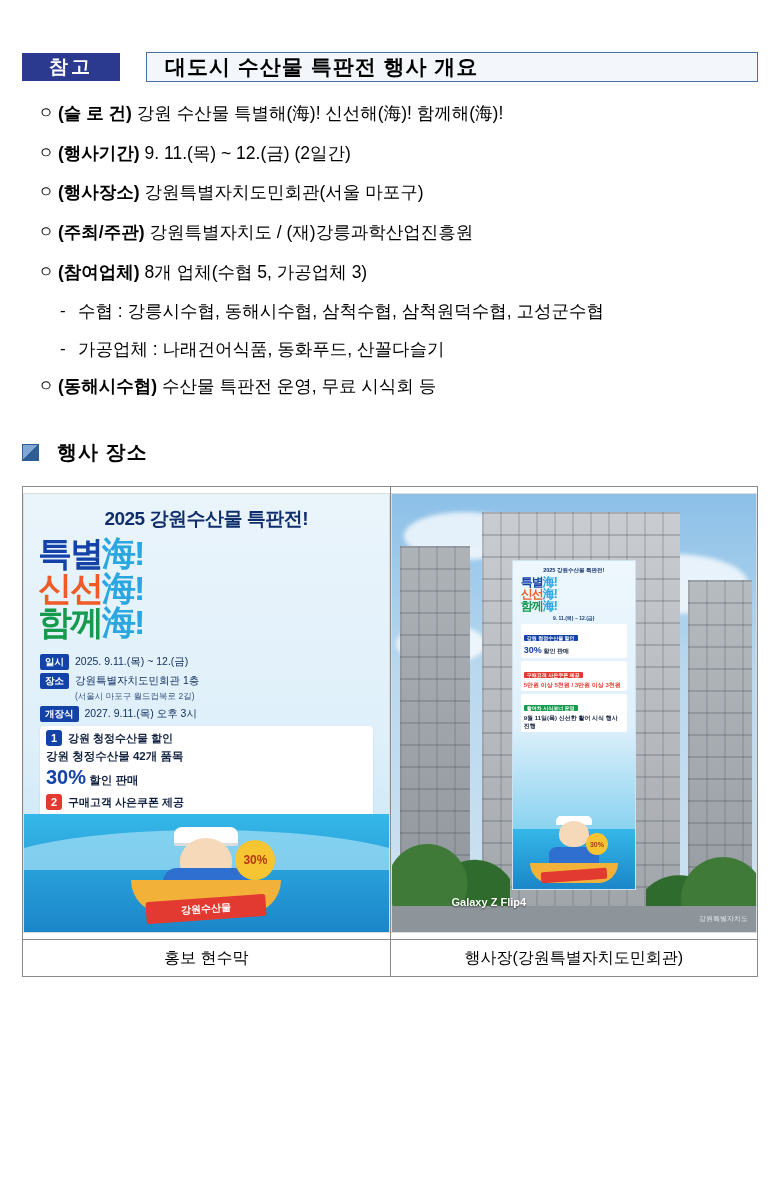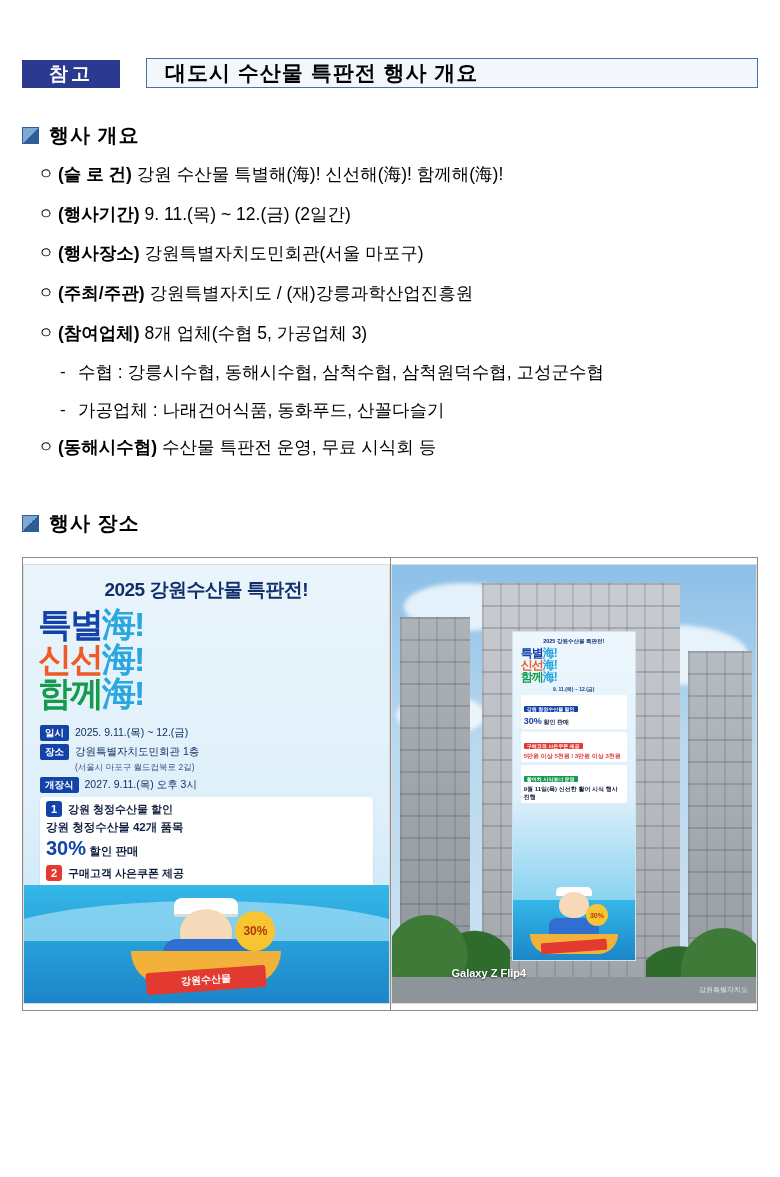--- a/index.html
+++ b/index.html
@@ -19,21 +19,21 @@
     width: 780px;
     height: 1177px;
     padding: 0;
     box-sizing: border-box;
     position: relative;
   }
 
   
   .header-row {
     display: flex;
-    align-items: flex-end;
+    align-items: center;
     margin: 46px 22px 0 22px;
     height: 42px;
   }
   .ref-badge {
     width: 98px;
     background: #2b3a8f;
     color: #ffffff;
     font-size: 19px;
     font-weight: bold;
     display: flex;
@@ -545,24 +545,20 @@
 
 <div class="page">
 
   <div class="header-row">
     <div class="ref-badge">참고</div>
     <div class="header-title-box">
       <span class="title-text">대도시 수산물 특판전 행사 개요</span>
     </div>
   </div>
 
-  <div class="section-heading">
-    <span class="sq-icon"></span>
-    <span class="sh-text">행사 개요</span>
-  </div>
 
   <ul class="bullets">
     <li class="lvl1">
       <span class="marker">ㅇ</span>
       <span class="btext"><span class="b">(슬 로 건)</span> <span>강원 수산물 특별해(海)! 신선해(海)! 함께해(海)!</span></span>
     </li>
     <li class="lvl1">
       <span class="marker">ㅇ</span>
       <span class="btext"><span class="b">(행사기간)</span> <span>9. 11.(목) ~ 12.(금) (2일간)</span></span>
     </li>
@@ -585,21 +581,21 @@
     <li class="lvl2">
       <span class="marker dash">-</span>
       <span class="btext">가공업체 : 나래건어식품, 동화푸드, 산꼴다슬기</span>
     </li>
     <li class="lvl1">
       <span class="marker">ㅇ</span>
       <span class="btext"><span class="b">(동해시수협)</span> <span>수산물 특판전 운영, 무료 시식회 등</span></span>
     </li>
   </ul>
 
-  <div class="section-heading" style="margin-top:50px;">
+  <div class="section-heading" style="margin-top:40px;gap:8px;">
     <span class="sq-icon"></span>
     <span class="sh-text">행사 장소</span>
   </div>
 
   <table class="img-table">
     <tbody>
         <tr>
       <td class="img-cell">
         <div class="poster-frame">
           <div class="poster-top-title">2025 강원수산물 특판전!</div>
@@ -723,16 +719,20 @@
           </div>
 
           <div class="trees-left"></div>
           <div class="trees-right"></div>
           <div class="ground"></div>
           <div class="photo-watermark">Galaxy Z Flip4</div>
           <div class="photo-stamp">강원특별자치도</div>
         </div>
       </td>
     </tr>
+    <tr>
+      <td class="caption-cell">홍보 현수막</td>
+      <td class="caption-cell">행사장(강원특별자치도민회관)</td>
+    </tr>
   </tbody>
     </table>
 
 </div>
 
 </body></html>

